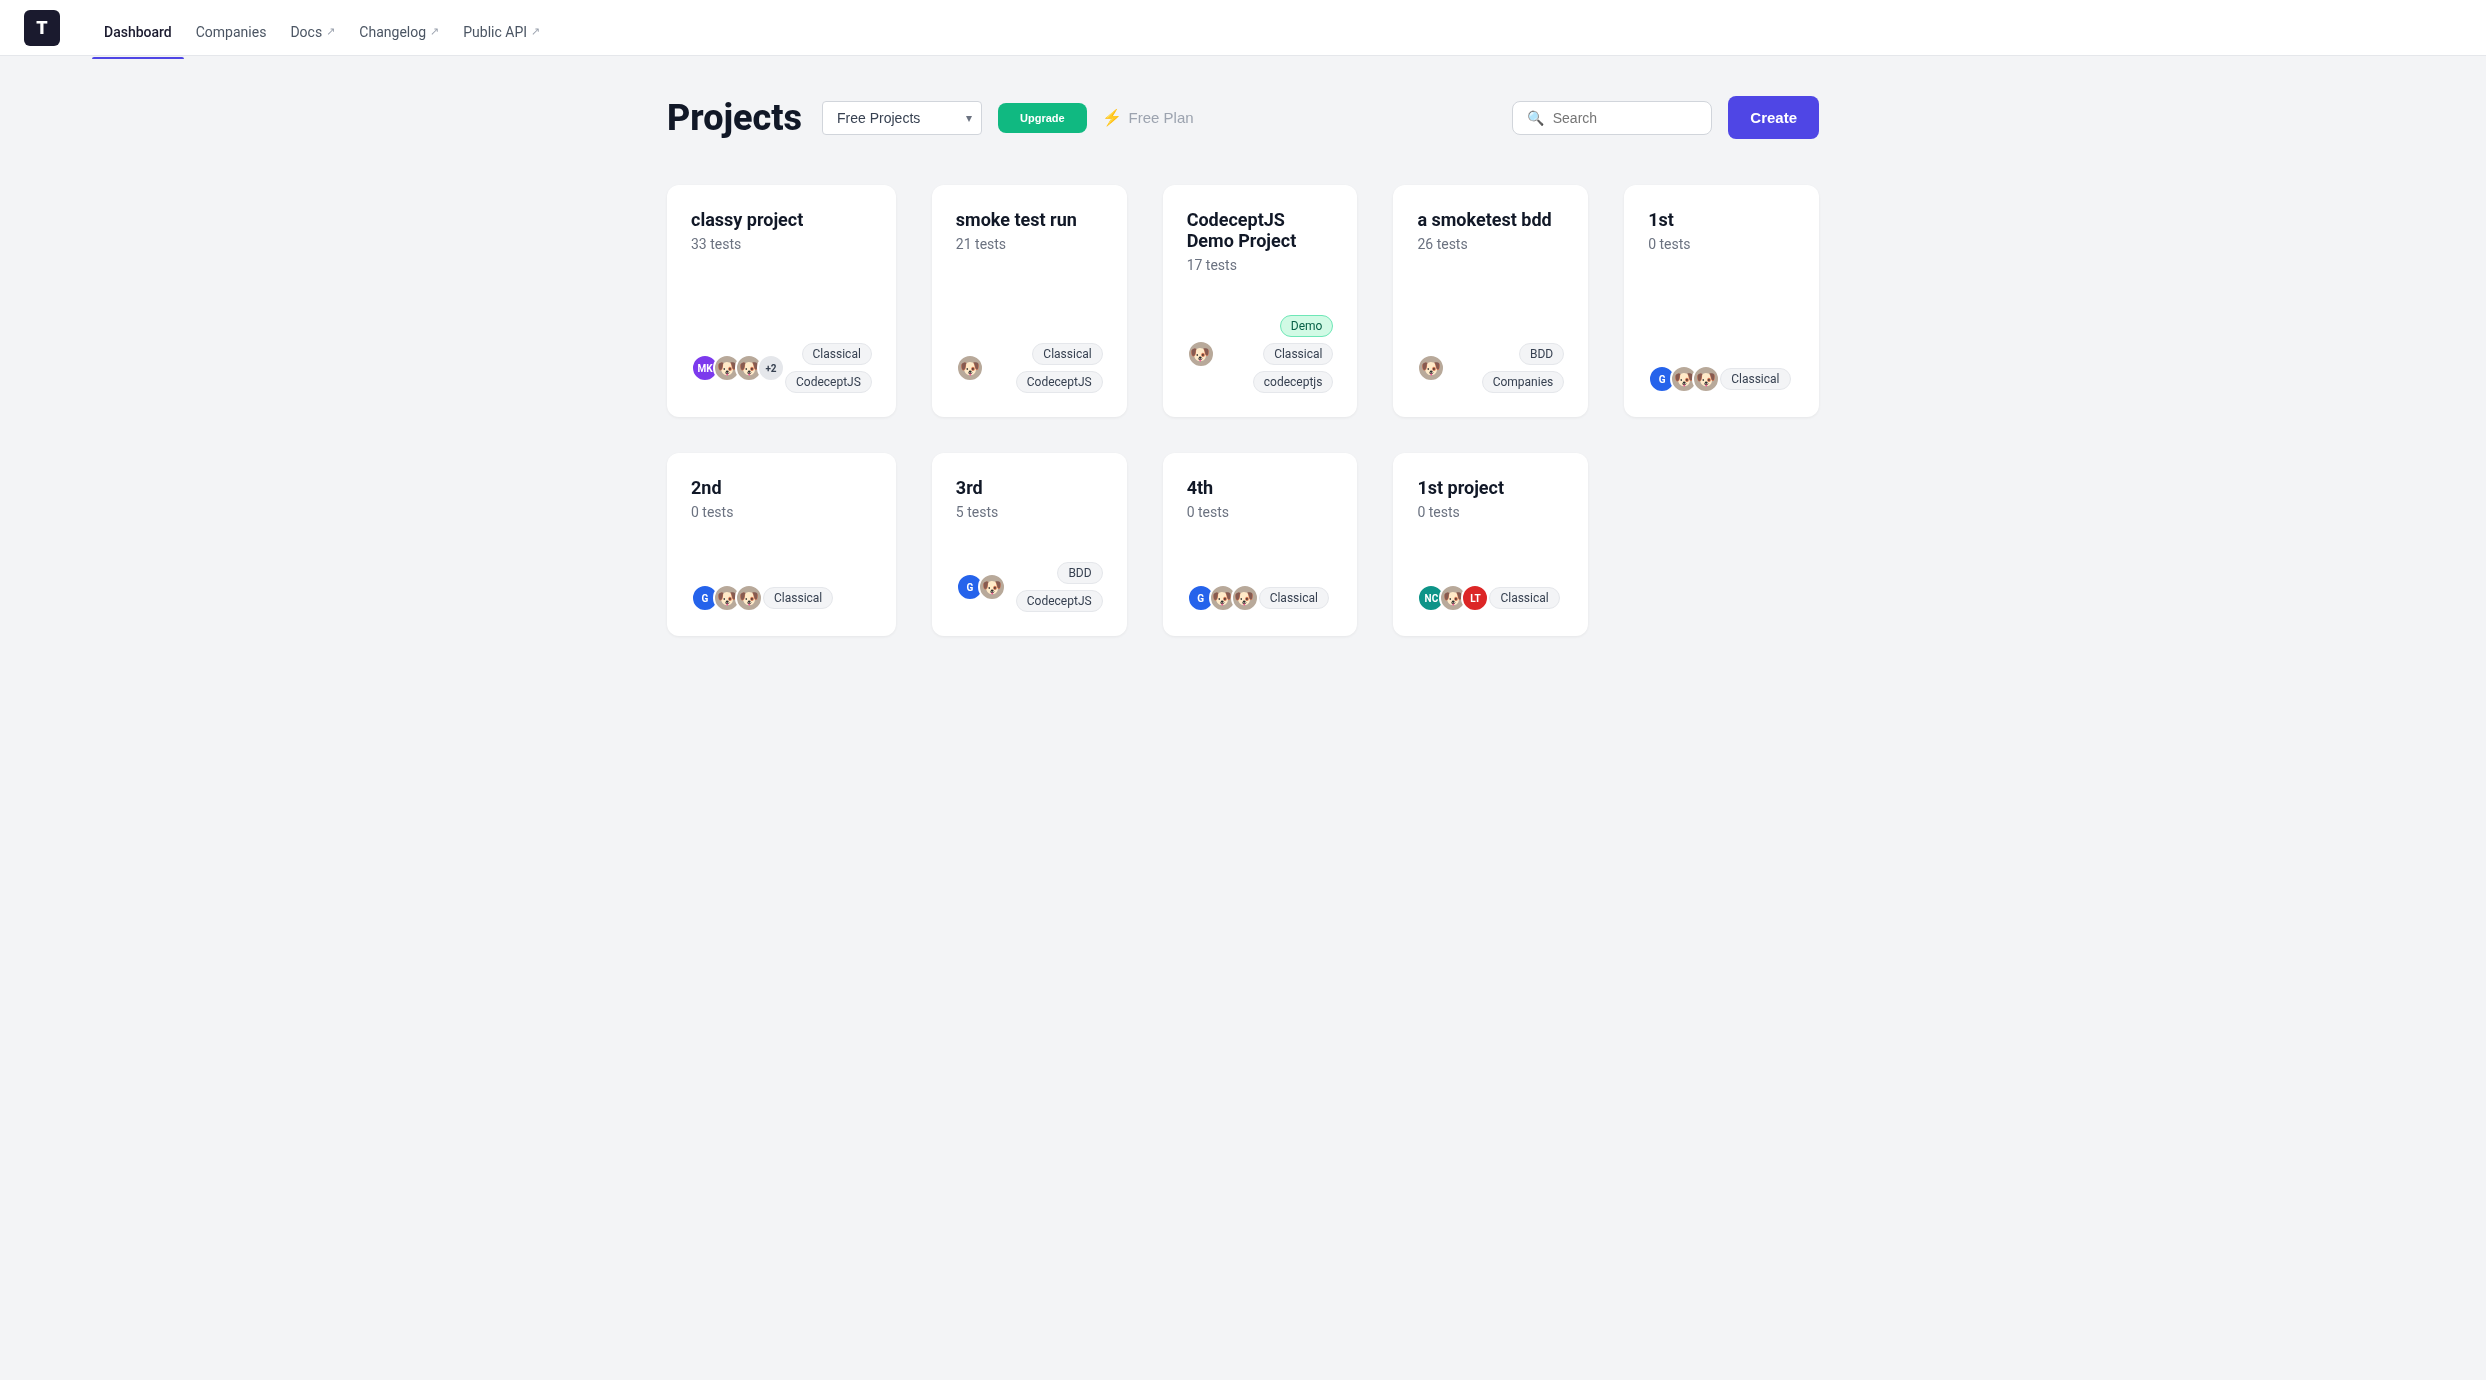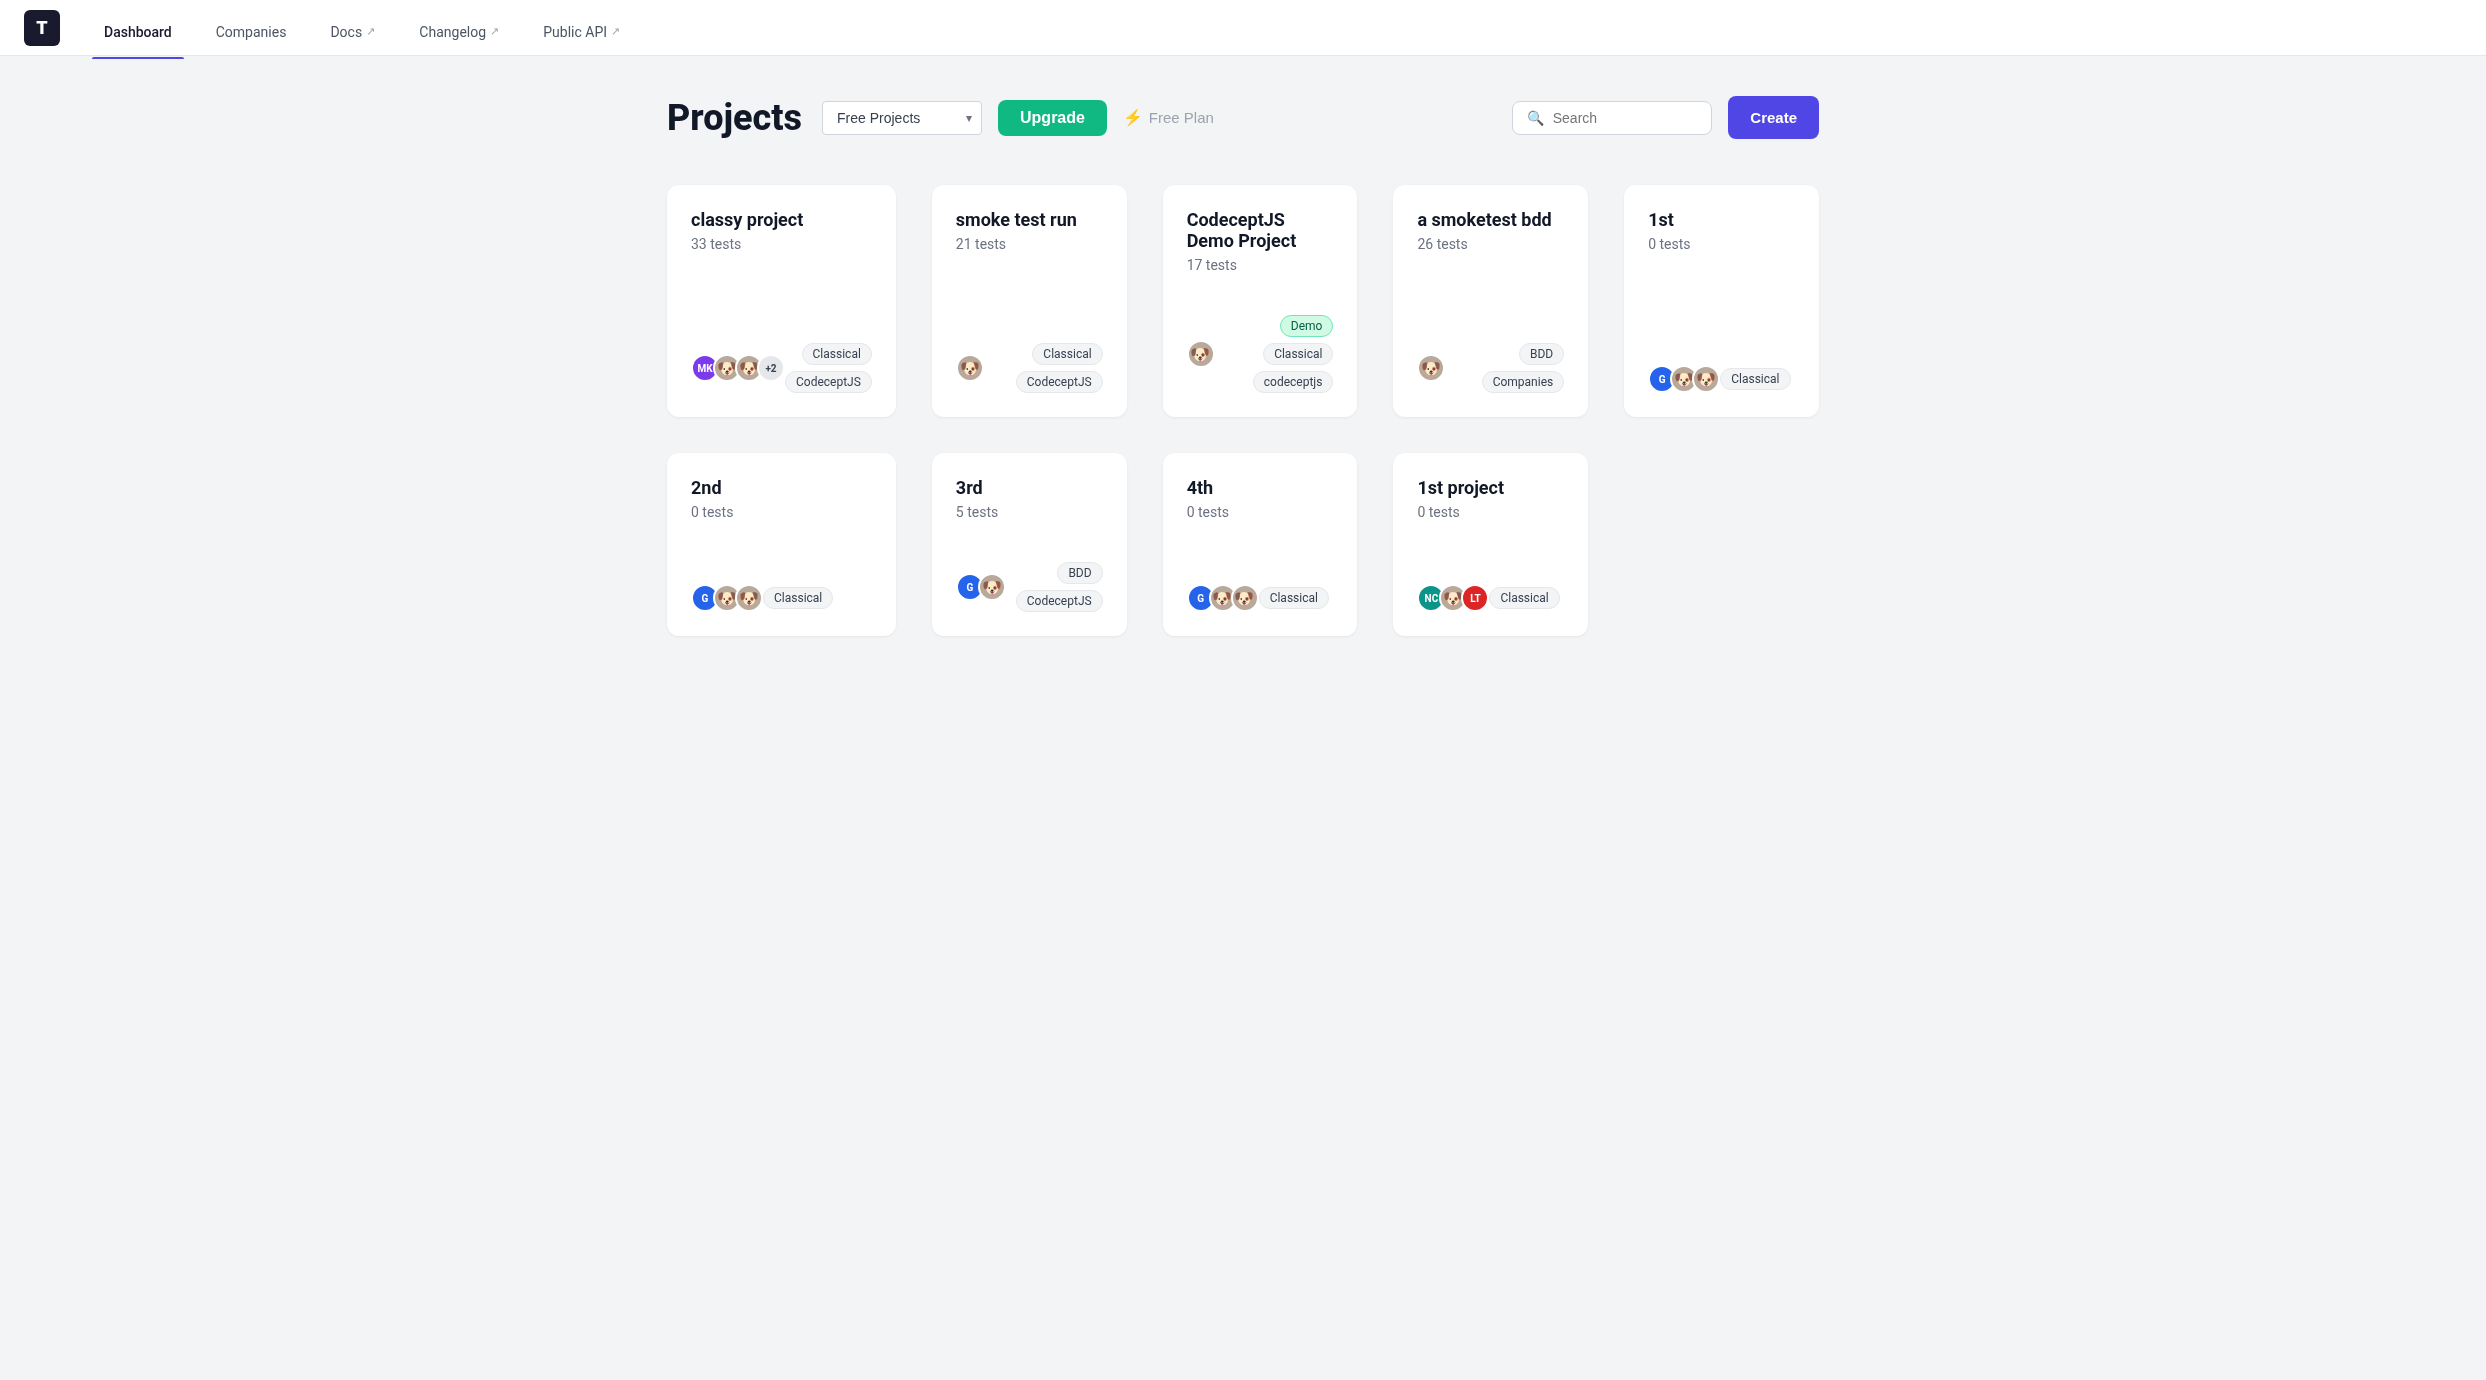--- a/index.html
+++ b/index.html
@@ -26,21 +26,21 @@
       border-radius: 6px;
       display: flex; align-items: center; justify-content: center;
       color: #fff;
       font-weight: 900;
       font-size: 18px;
       flex-shrink: 0;
     }
     .nav-items {
       display: flex;
       align-items: center;
-      gap: 20px;
+      gap: 0;
       height: 100%;
       margin-top: 8px;
     }
     .nav-item {
       padding: 0 12px;
       height: 100%;
       display: flex; align-items: center;
       font-size: 14px;
       color: #4b5563;
       cursor: pointer;
@@ -109,21 +109,21 @@
       pointer-events: none;
       color: #6b7280;
       font-size: 12px;
     }
     .upgrade-btn {
       background: #10b981;
       color: #fff;
       border: none;
       border-radius: 8px;
       padding: 9px 22px;
-      font-size: 16px;
+      font-size: 11px;
       font-weight: 600;
       cursor: pointer;
     }
     .free-plan-btn {
       display: flex;
       align-items: center;
       gap: 6px;
       background: transparent;
       border: none;
       color: #9ca3af;

